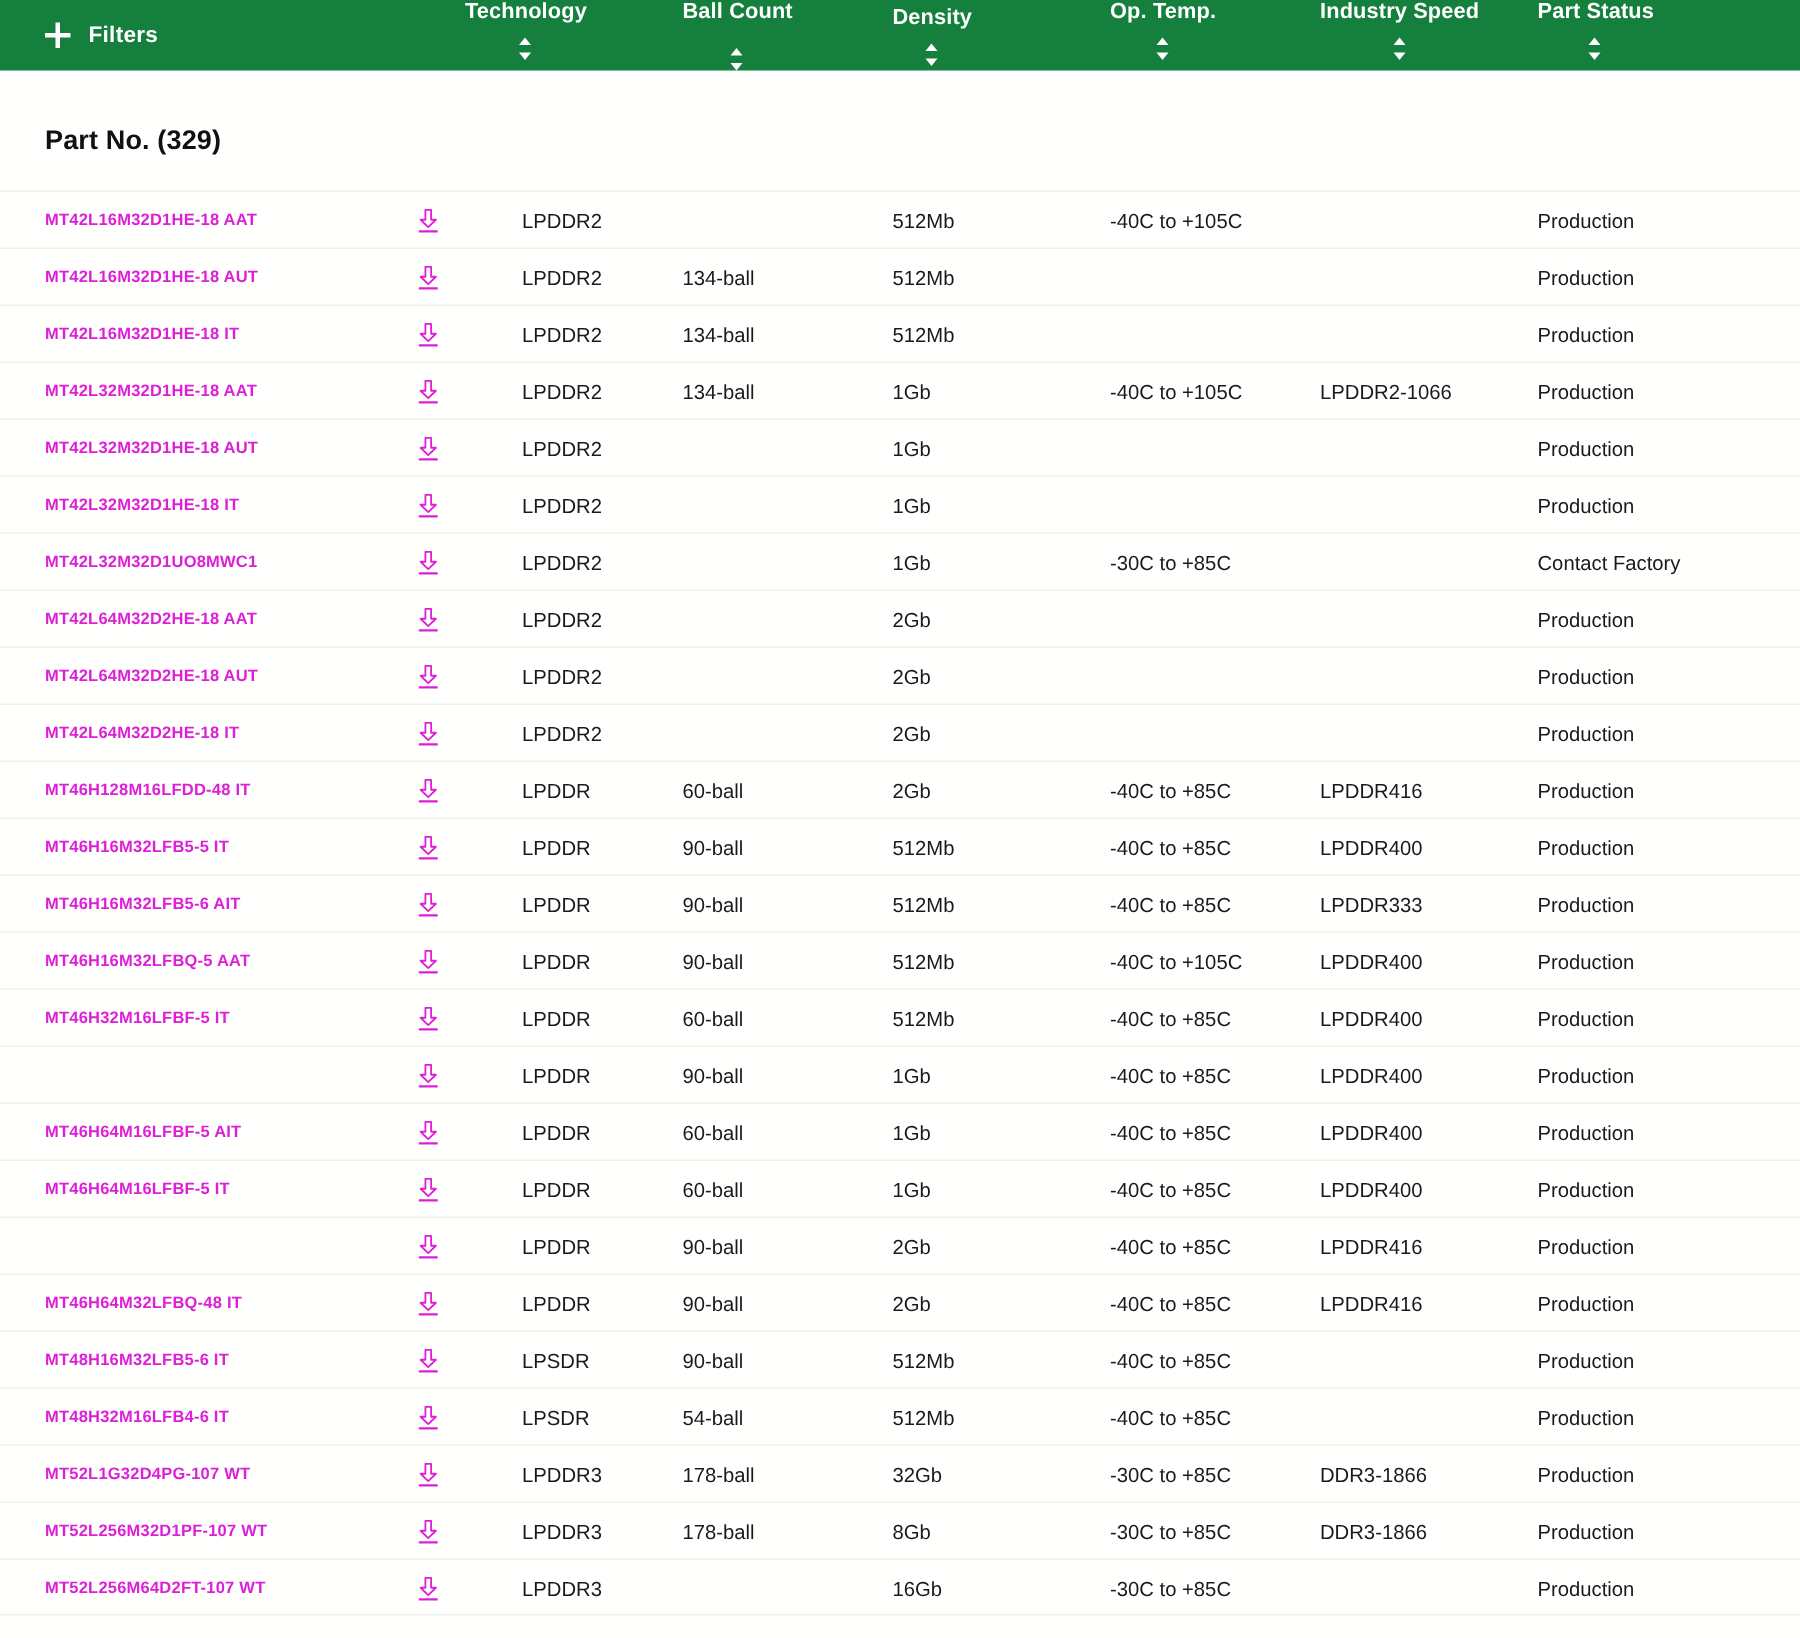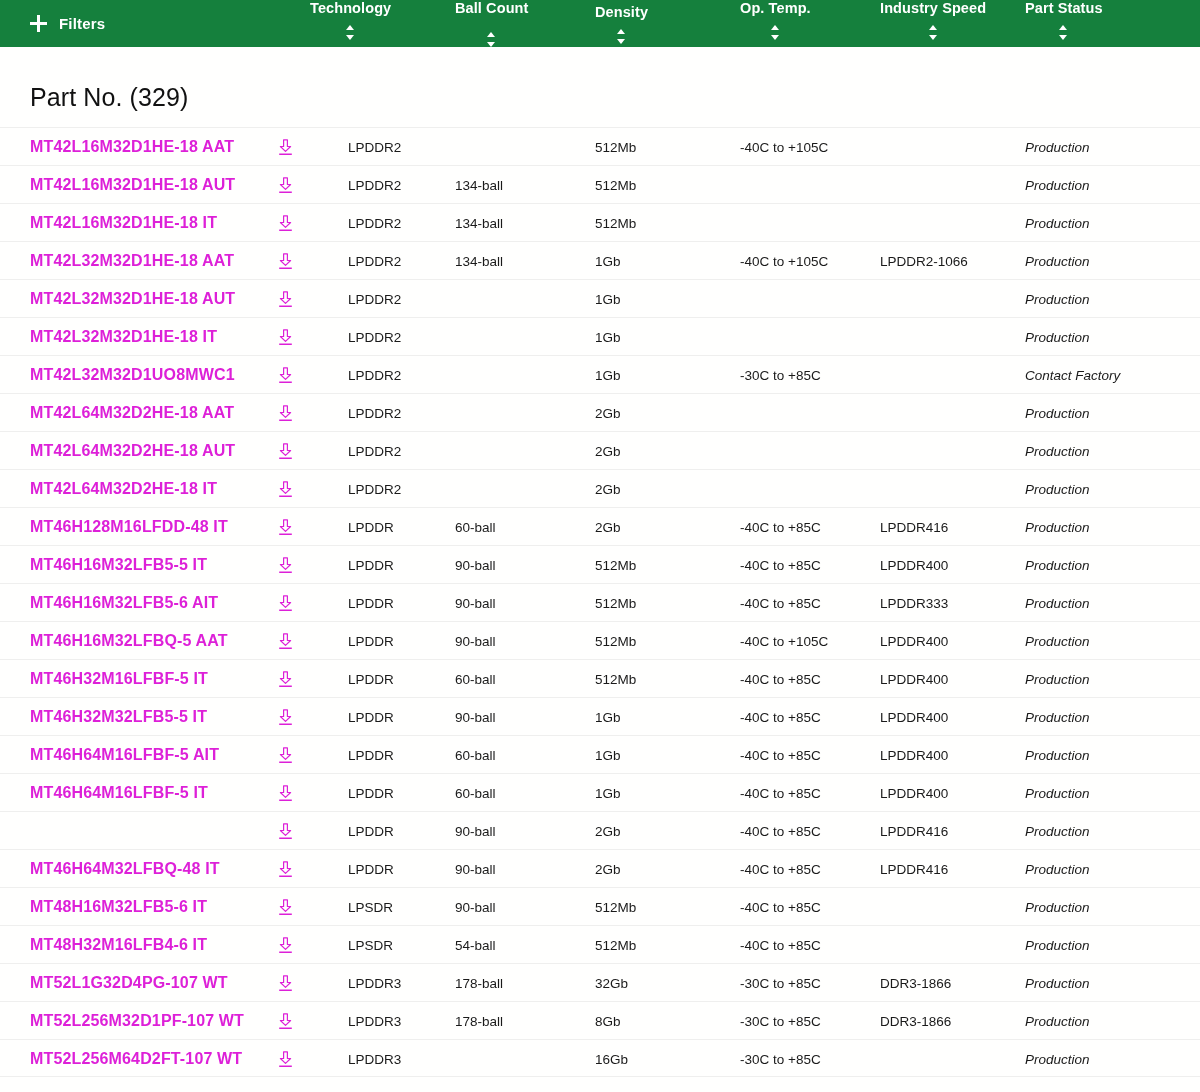--- a/index.html
+++ b/index.html
@@ -99,22 +99,22 @@
   .sort-icon::after {
     bottom: 0;
     border-top: 5px solid #FFFFFF;
   }
 
   
   .page-title {
     position: absolute;
     left: 30px;
     top: 83px;
-    font-size: 25px;
-    font-weight: normal;
+    font-size: 18px;
+    font-weight: bold;
     color: #111111;
     letter-spacing: 0.1px;
   }
 
   
   .table {
     position: absolute;
     left: 0;
     top: 127px;
     width: 1200px;
@@ -137,38 +137,38 @@
     font-size: 13.5px;
     color: #1A1A1A;
     white-space: nowrap;
   }
   .c-part {
     left: 30px;
     width: 236px;
   }
   .part-link {
     color: #DD20D8;
-    font-size: 16px;
+    font-size: 11px;
     font-weight: bold;
     letter-spacing: 0.15px;
     text-decoration: none;
     cursor: pointer;
   }
   .c-dl {
     left: 275px;
     width: 20px;
     justify-content: center;
     cursor: pointer;
   }
   .c-tech    { left: 310px;  width: 140px; margin-left: 38px; }
   .c-ball    { left: 455px;  width: 135px; text-align: right; }
   .c-density { left: 595px;  width: 140px; }
   .c-temp    { left: 740px;  width: 135px; }
   .c-speed   { left: 880px;  width: 140px; }
-  .c-status  { left: 1025px; width: 165px; font-style: italic; }
+  .c-status  { left: 1025px; width: 165px; }
 
   
   .dl-icon {
     display: block;
     width: 15px;
     height: 17px;
   }
 </style>
 </head>
 <body>
@@ -488,23 +488,20 @@
         </span>
       </div>
       <div class="cell c-tech">LPDDR</div>
       <div class="cell c-ball">60-ball</div>
       <div class="cell c-density">512Mb</div>
       <div class="cell c-temp">-40C to +85C</div>
       <div class="cell c-speed">LPDDR400</div>
       <div class="cell c-status">Production</div>
     </div>
     <div class="row">
-      <div class="cell c-part">
-        <a class="part-link">MT46H32M32LFB5-5 IT</a>
-      </div>
       <div class="cell c-dl">
         <span>
           <svg class="dl-icon" viewBox="0 0 15 17">
             <path d="M5.6 0.9 H9.4 V7.5 H12.6 L7.5 12.4 L2.4 7.5 H5.6 Z" fill="none" stroke="#DD20D8" stroke-width="1.2" stroke-linejoin="round"></path>
             <rect x="1.2" y="14.5" width="12.6" height="1.5" fill="#DD20D8"></rect>
           </svg>
         </span>
       </div>
       <div class="cell c-tech">LPDDR</div>
       <div class="cell c-ball">90-ball</div>

